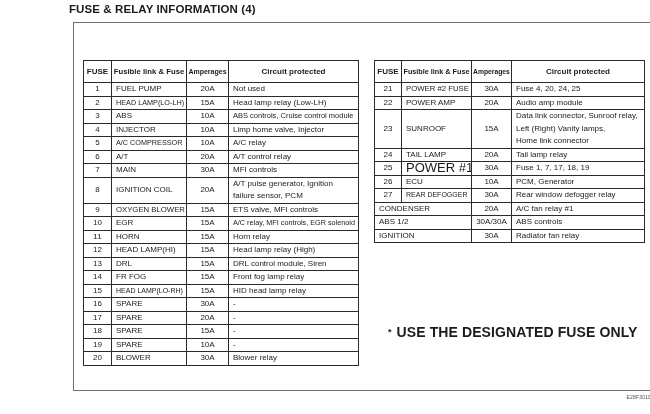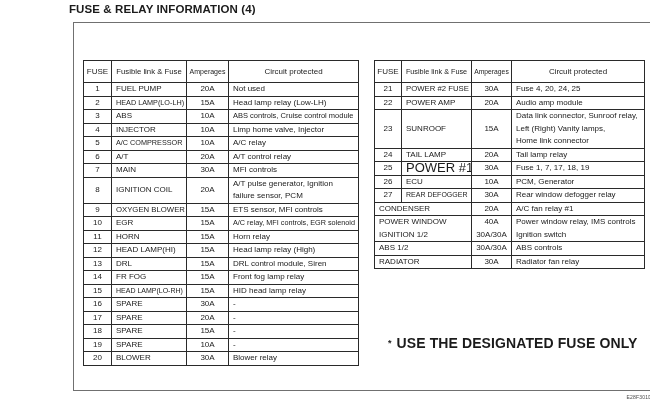--- a/index.html
+++ b/index.html
@@ -47,37 +47,37 @@
   }
   table.fuse.left  { left: 47px;  top: 60px; width: 275px; }
   table.fuse.right { left: 338px; top: 60px; width: 270px; }
   .fuse th, .fuse td {
     border: 1px solid var(--border);
     font-size: 8px;
     overflow: hidden;
     vertical-align: middle;
   }
   .fuse th {
-    font-weight: normal;
+    font-weight: bold;
     text-align: center;
     height: 22px;
     white-space: nowrap;
     padding: 0 1px;
   }
   .fuse td {
     height: 12.7px;
     line-height: 12.5px;
     white-space: pre;
   }
   .fuse td.num, .fuse td.amp { text-align: center; padding: 0 1px; }
   .fuse td.name, .fuse td.circuit { text-align: left; padding: 0 2px 0 4px; }
   .footnote {
     position: absolute;
     left: 352px;
-    top: 335px;
+    top: 324px;
     font-size: 14px;
     font-weight: bold;
     white-space: nowrap;
     letter-spacing: 0.1px;
   }
   .footnote .marker {
     font-size: 9px;
     vertical-align: 2.5px;
     margin-right: 5px;
   }
@@ -163,21 +163,21 @@
           <td class="num" colspan="1">8</td>
           <td class="name" colspan="1">IGNITION COIL</td>
           <td class="amp" colspan="1">20A</td>
           <td class="circuit" colspan="1">A/T pulse generator, Ignition
 failure sensor, PCM</td>
         </tr>
         <tr>
           <td class="num" colspan="1">9</td>
           <td class="name" colspan="1" style="font-size: 7.75px;">OXYGEN BLOWER</td>
           <td class="amp" colspan="1">15A</td>
-          <td class="circuit" colspan="1">ETS sensor, MFI controls</td>
+          <td class="circuit" colspan="1">ETS valve, MFI controls</td>
         </tr>
         <tr>
           <td class="num" colspan="1">10</td>
           <td class="name" colspan="1">EGR</td>
           <td class="amp" colspan="1">15A</td>
           <td class="circuit" colspan="1" style="font-size: 7.25px;">A/C relay, MFI controls, EGR solenoid</td>
         </tr>
         <tr>
           <td class="num" colspan="1">11</td>
           <td class="name" colspan="1">HORN</td>
@@ -300,34 +300,26 @@
           <td class="name" colspan="1" style="font-size: 7px;">REAR DEFOGGER</td>
           <td class="amp" colspan="1">30A</td>
           <td class="circuit" colspan="1">Rear window defogger relay</td>
         </tr>
         <tr>
           <td class="name" colspan="2">CONDENSER</td>
           <td class="amp" colspan="1">20A</td>
           <td class="circuit" colspan="1">A/C fan relay #1</td>
         </tr>
         <tr>
-          <td class="name" colspan="2">POWER WINDOW
-IGNITION 1/2</td>
-          <td class="amp" colspan="1">40A
-30A/30A</td>
-          <td class="circuit" colspan="1">Power window relay, IMS controls
-Ignition switch</td>
-        </tr>
-        <tr>
           <td class="name" colspan="2">ABS 1/2</td>
           <td class="amp" colspan="1">30A/30A</td>
           <td class="circuit" colspan="1">ABS controls</td>
         </tr>
         <tr>
-          <td class="name" colspan="2">RADIATOR</td>
+          <td class="name" colspan="2">IGNITION</td>
           <td class="amp" colspan="1">30A</td>
           <td class="circuit" colspan="1">Radiator fan relay</td>
         </tr>
       </tbody>
   </table>
 
   <div class="footnote">
     <span class="marker">*</span><span>USE THE DESIGNATED FUSE ONLY</span>
   </div>
 

